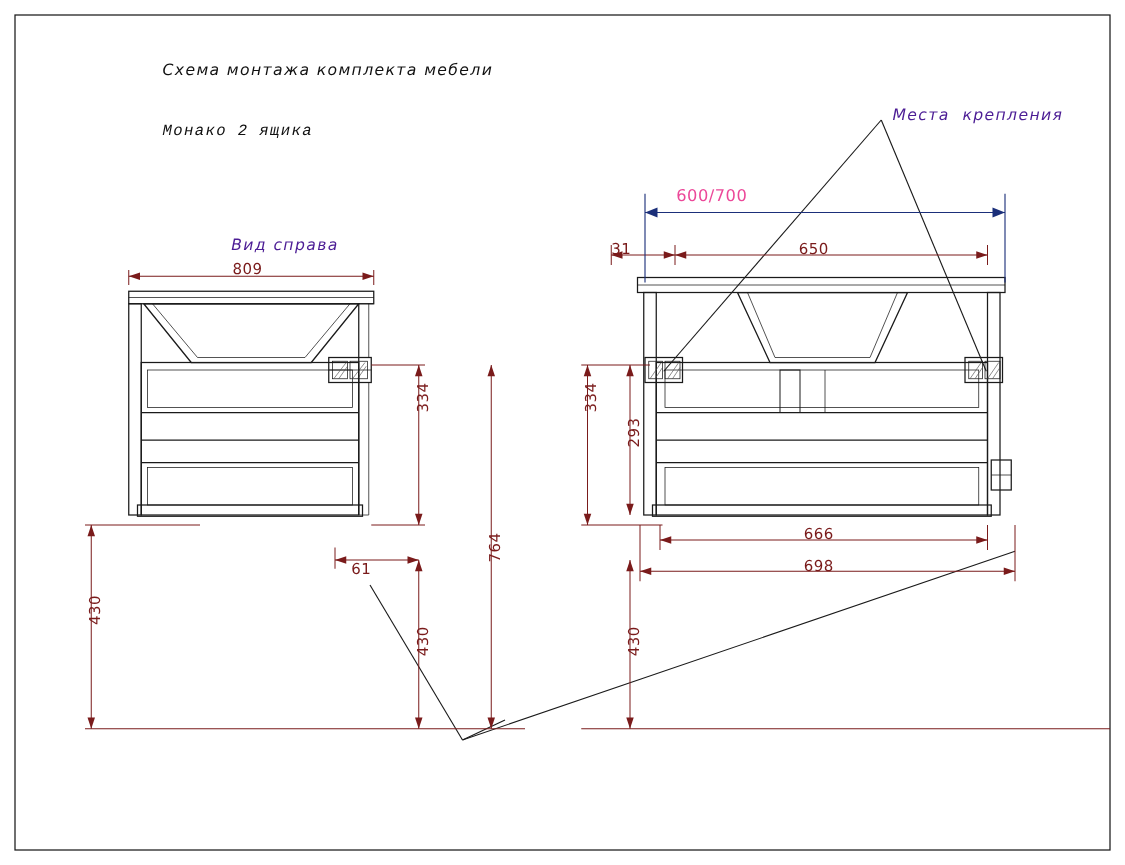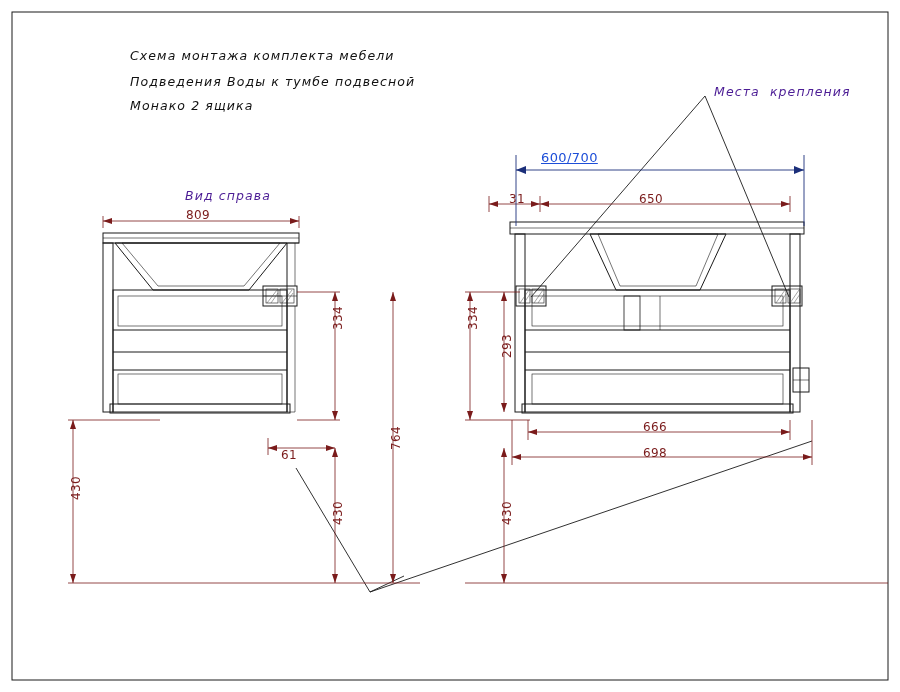--- a/index.html
+++ b/index.html
@@ -42,23 +42,22 @@
     color: #4c1d95;
     font-style: italic;
   }
   .dim-text {
     font-size: 12px;
     color: #7a1b1b;
     letter-spacing: 0.4px;
   }
   .dim-text-blue {
     font-size: 12px;
-    color: #1d4ed8;
+    color: #ec4899;
     letter-spacing: 0.4px;
-    text-decoration: underline;
   }
   .rot {
     transform-origin: left top;
   }
 </style>
 </head>
 <body>
 
 <div id="stage">
 
@@ -239,43 +238,42 @@
     <g stroke="#1b2f7a" fill="none" stroke-width="0.9">
       <line x1="516" y1="170" x2="804" y2="170"></line>
       <path d="M516 170 L526 166 L526 174 Z" fill="#1b2f7a" stroke="none"></path>
       <path d="M804 170 L794 166 L794 174 Z" fill="#1b2f7a" stroke="none"></path>
       <line x1="516" y1="155" x2="516" y2="226"></line>
       <line x1="804" y1="155" x2="804" y2="226"></line>
     </g>
   </svg>
 
   <div class="txt title-text" style="left:130px; top:48px;">Схема монтажа комплекта мебели</div>
-  <div class="txt title-text" style="left:130px; top:74px;">Подведения Воды к тумбе подвесной</div>
-  <div class="txt title-text" style="left:130px; top:98px;">Монако 2 ящика</div>
+  <div class="txt title-text" style="left:130px; top:98px;font-family:Liberation Mono, monospace;">Монако 2 ящика</div>
 
   <div class="txt label-text" style="left:185px; top:188px;">Вид справа</div>
 
   <div class="txt label-text" style="left:714px; top:84px;">Места  крепления</div>
 
 
   <div class="txt dim-text" style="left:186px; top:208px;">809</div>
 
   <div class="txt dim-text rot" style="left:331px; top:330px; transform:rotate(-90deg);">334</div>
 
   <div class="txt dim-text rot" style="left:389px; top:450px; transform:rotate(-90deg);">764</div>
 
   <div class="txt dim-text" style="left:281px; top:448px;">61</div>
 
   <div class="txt dim-text rot" style="left:69px; top:500px; transform:rotate(-90deg);">430</div>
 
   <div class="txt dim-text rot" style="left:331px; top:525px; transform:rotate(-90deg);">430</div>
 
   <div class="txt dim-text-blue" style="left:541px; top:150px; font-size:13px;">600/700</div>
 
-  <div class="txt dim-text" style="left:509px; top:192px;">31</div>
+  <div class="txt dim-text" style="left:489px; top:192px;">31</div>
 
   <div class="txt dim-text" style="left:639px; top:192px;">650</div>
 
   <div class="txt dim-text rot" style="left:466px; top:330px; transform:rotate(-90deg);">334</div>
 
   <div class="txt dim-text rot" style="left:500px; top:358px; transform:rotate(-90deg);">293</div>
 
   <div class="txt dim-text" style="left:643px; top:420px;text-align:center;">666</div>
 
   <div class="txt dim-text" style="left:643px; top:446px;">698</div>

